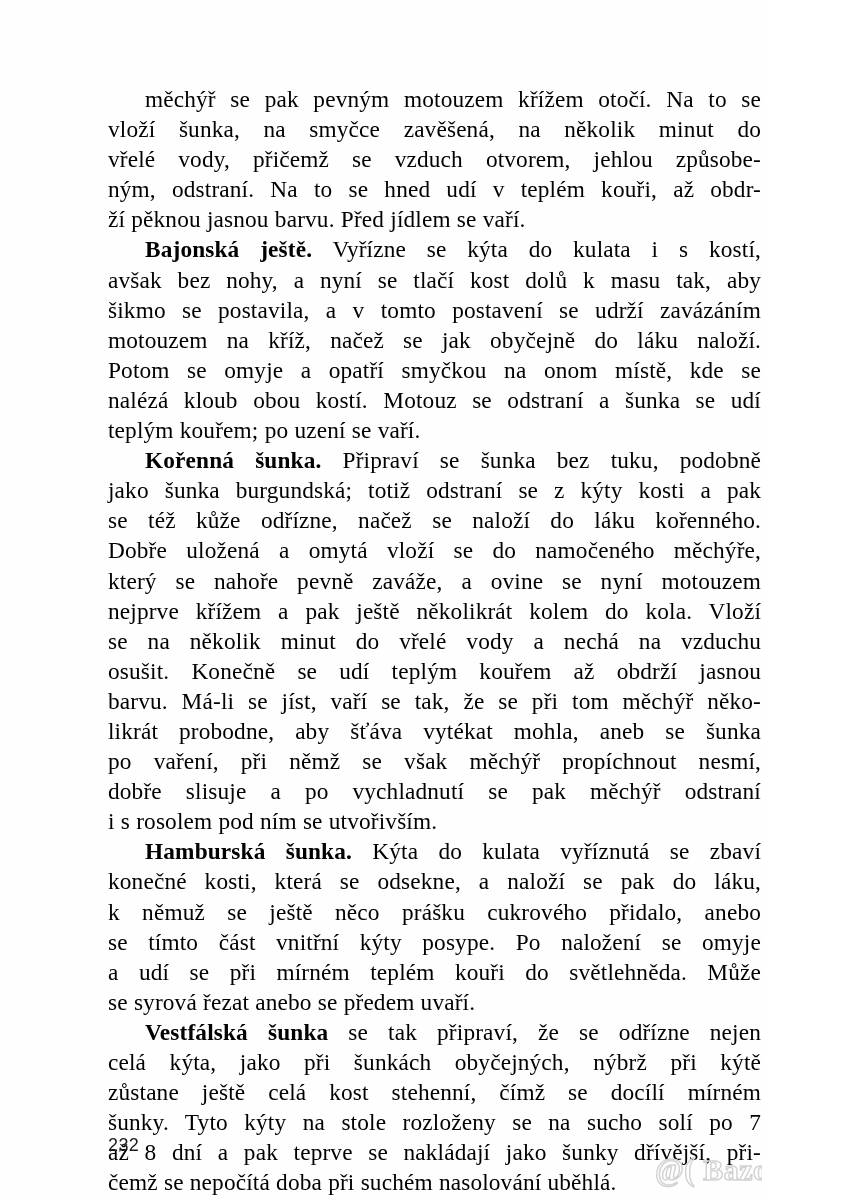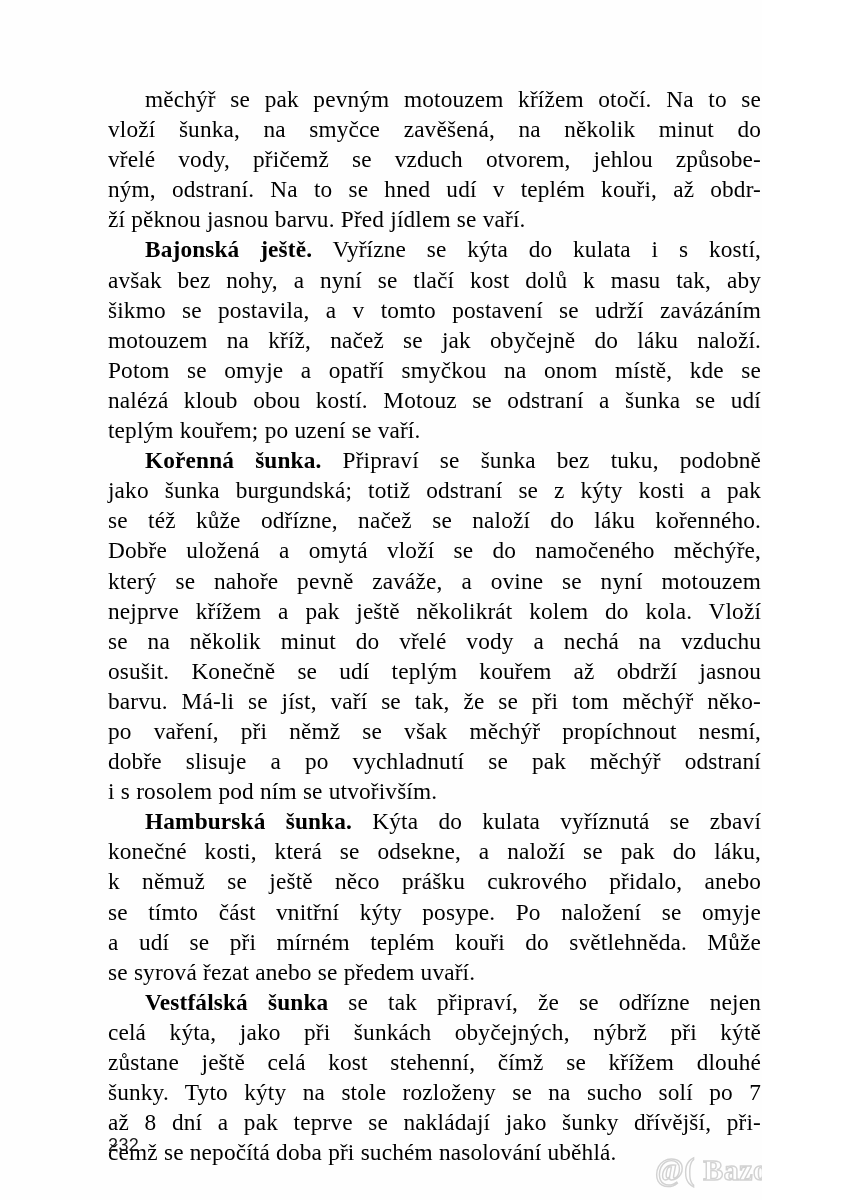--- a/index.html
+++ b/index.html
@@ -108,36 +108,37 @@
       <p class="para">
         <span class="line j ind"><span class="runhead">Kořenná šunka.</span> Připraví se šunka bez tuku, podobně</span>
         <span class="line j">jako šunka burgundská; totiž odstraní se z kýty kosti a pak</span>
         <span class="line j">se též kůže odřízne, načež se naloží do láku kořenného.</span>
         <span class="line j">Dobře uložená a omytá vloží se do namočeného měchýře,</span>
         <span class="line j">který se nahoře pevně zaváže, a ovine se nyní motouzem</span>
         <span class="line j">nejprve křížem a pak ještě několikrát kolem do kola. Vloží</span>
         <span class="line j">se na několik minut do vřelé vody a nechá na vzduchu</span>
         <span class="line j">osušit. Konečně se udí teplým kouřem až obdrží jasnou</span>
         <span class="line j">barvu. Má-li se jíst, vaří se tak, že se při tom měchýř něko-</span>
+        <span class="line j">likrát probodne, aby šťáva vytékat mohla, aneb se šunka</span>
         <span class="line j">po vaření, při němž se však měchýř propíchnout nesmí,</span>
         <span class="line j">dobře slisuje a po vychladnutí se pak měchýř odstraní</span>
         <span class="line j last">i s rosolem pod ním se utvořivším.</span>
       </p>
       <p class="para">
         <span class="line j ind"><span class="runhead">Hamburská šunka.</span> Kýta do kulata vyříznutá se zbaví</span>
         <span class="line j">konečné kosti, která se odsekne, a naloží se pak do láku,</span>
         <span class="line j">k němuž se ještě něco prášku cukrového přidalo, anebo</span>
         <span class="line j">se tímto část vnitřní kýty posype. Po naložení se omyje</span>
         <span class="line j">a udí se při mírném teplém kouři do světlehněda. Může</span>
         <span class="line j last">se syrová řezat anebo se předem uvaří.</span>
       </p>
       <p class="para">
         <span class="line j ind"><span class="runhead">Vestfálská šunka</span> se tak připraví, že se odřízne nejen</span>
         <span class="line j">celá kýta, jako při šunkách obyčejných, nýbrž při kýtě</span>
-        <span class="line j">zůstane ještě celá kost stehenní, čímž se křížem dlouhé</span>
+        <span class="line j">zůstane ještě celá kost stehenní, čímž se docílí mírném</span>
         <span class="line j">šunky. Tyto kýty na stole rozloženy se na sucho solí po 7</span>
         <span class="line j">až 8 dní a pak teprve se nakládají jako šunky dřívější, při-</span>
         <span class="line j last">čemž se nepočítá doba při suchém nasolování uběhlá.</span>
       </p>
     </div>
 
   <div id="folio">232</div>
 
   <div id="watermark">
     <span class="wm-at">@(</span>

